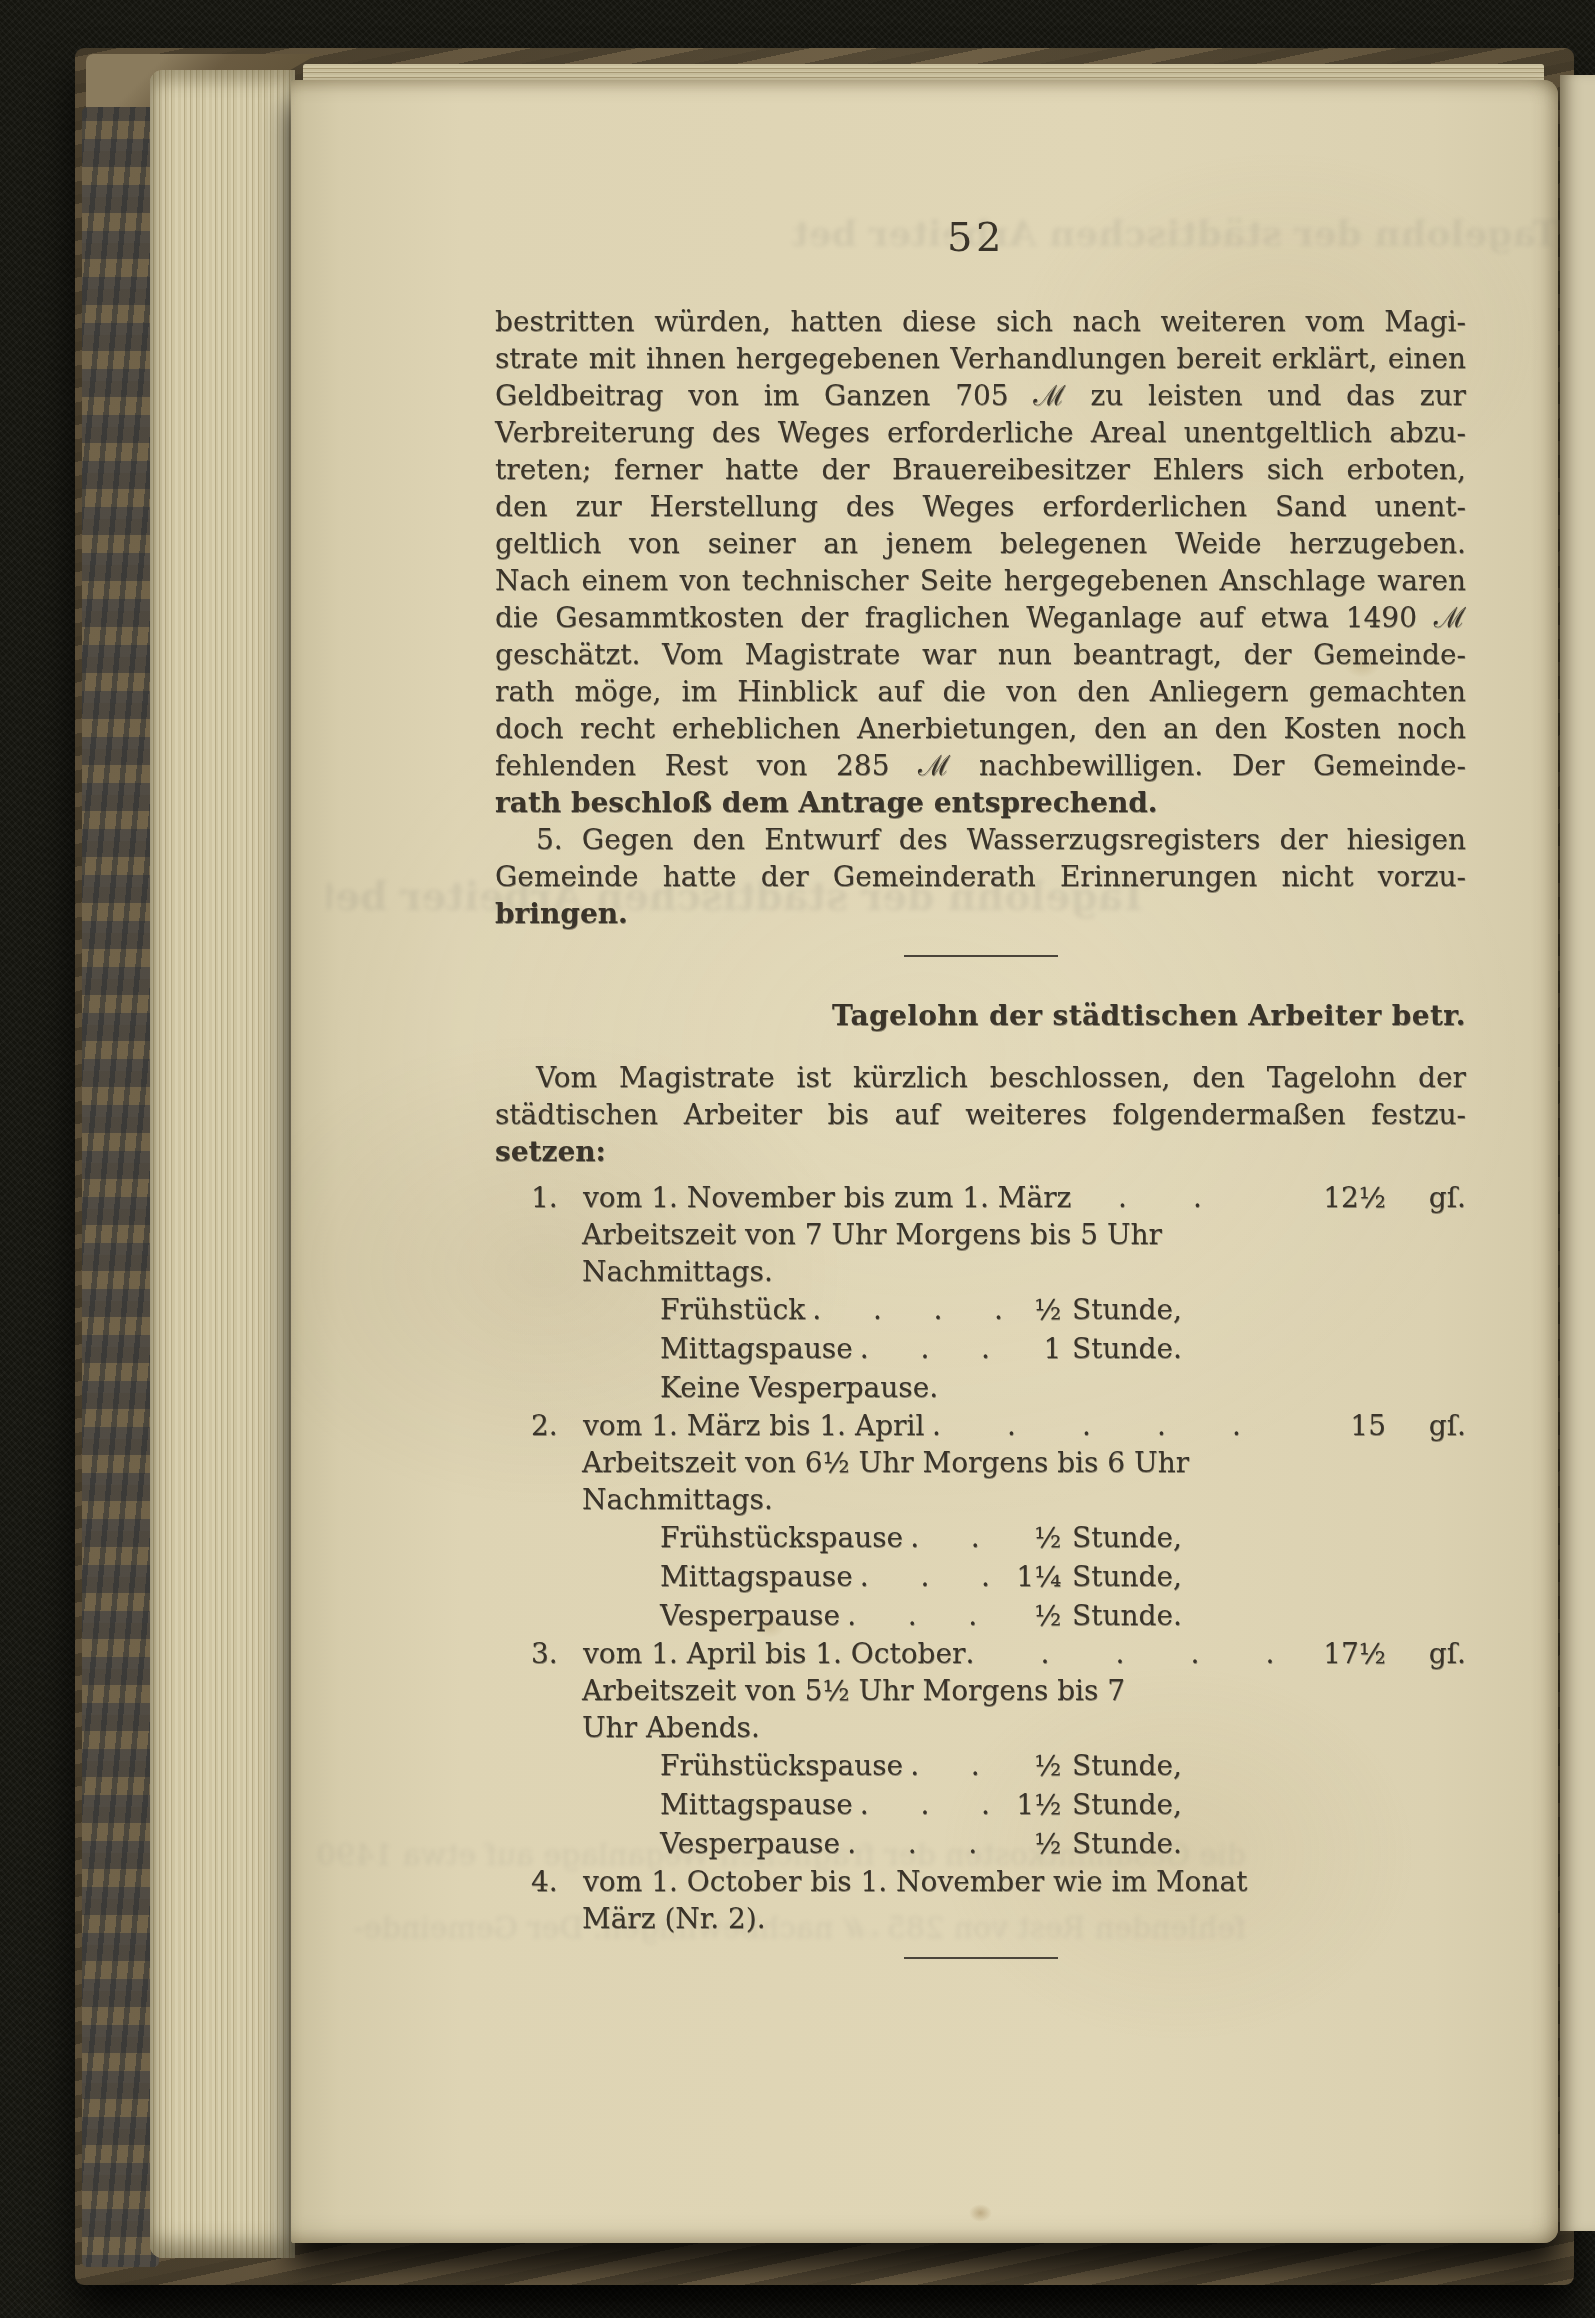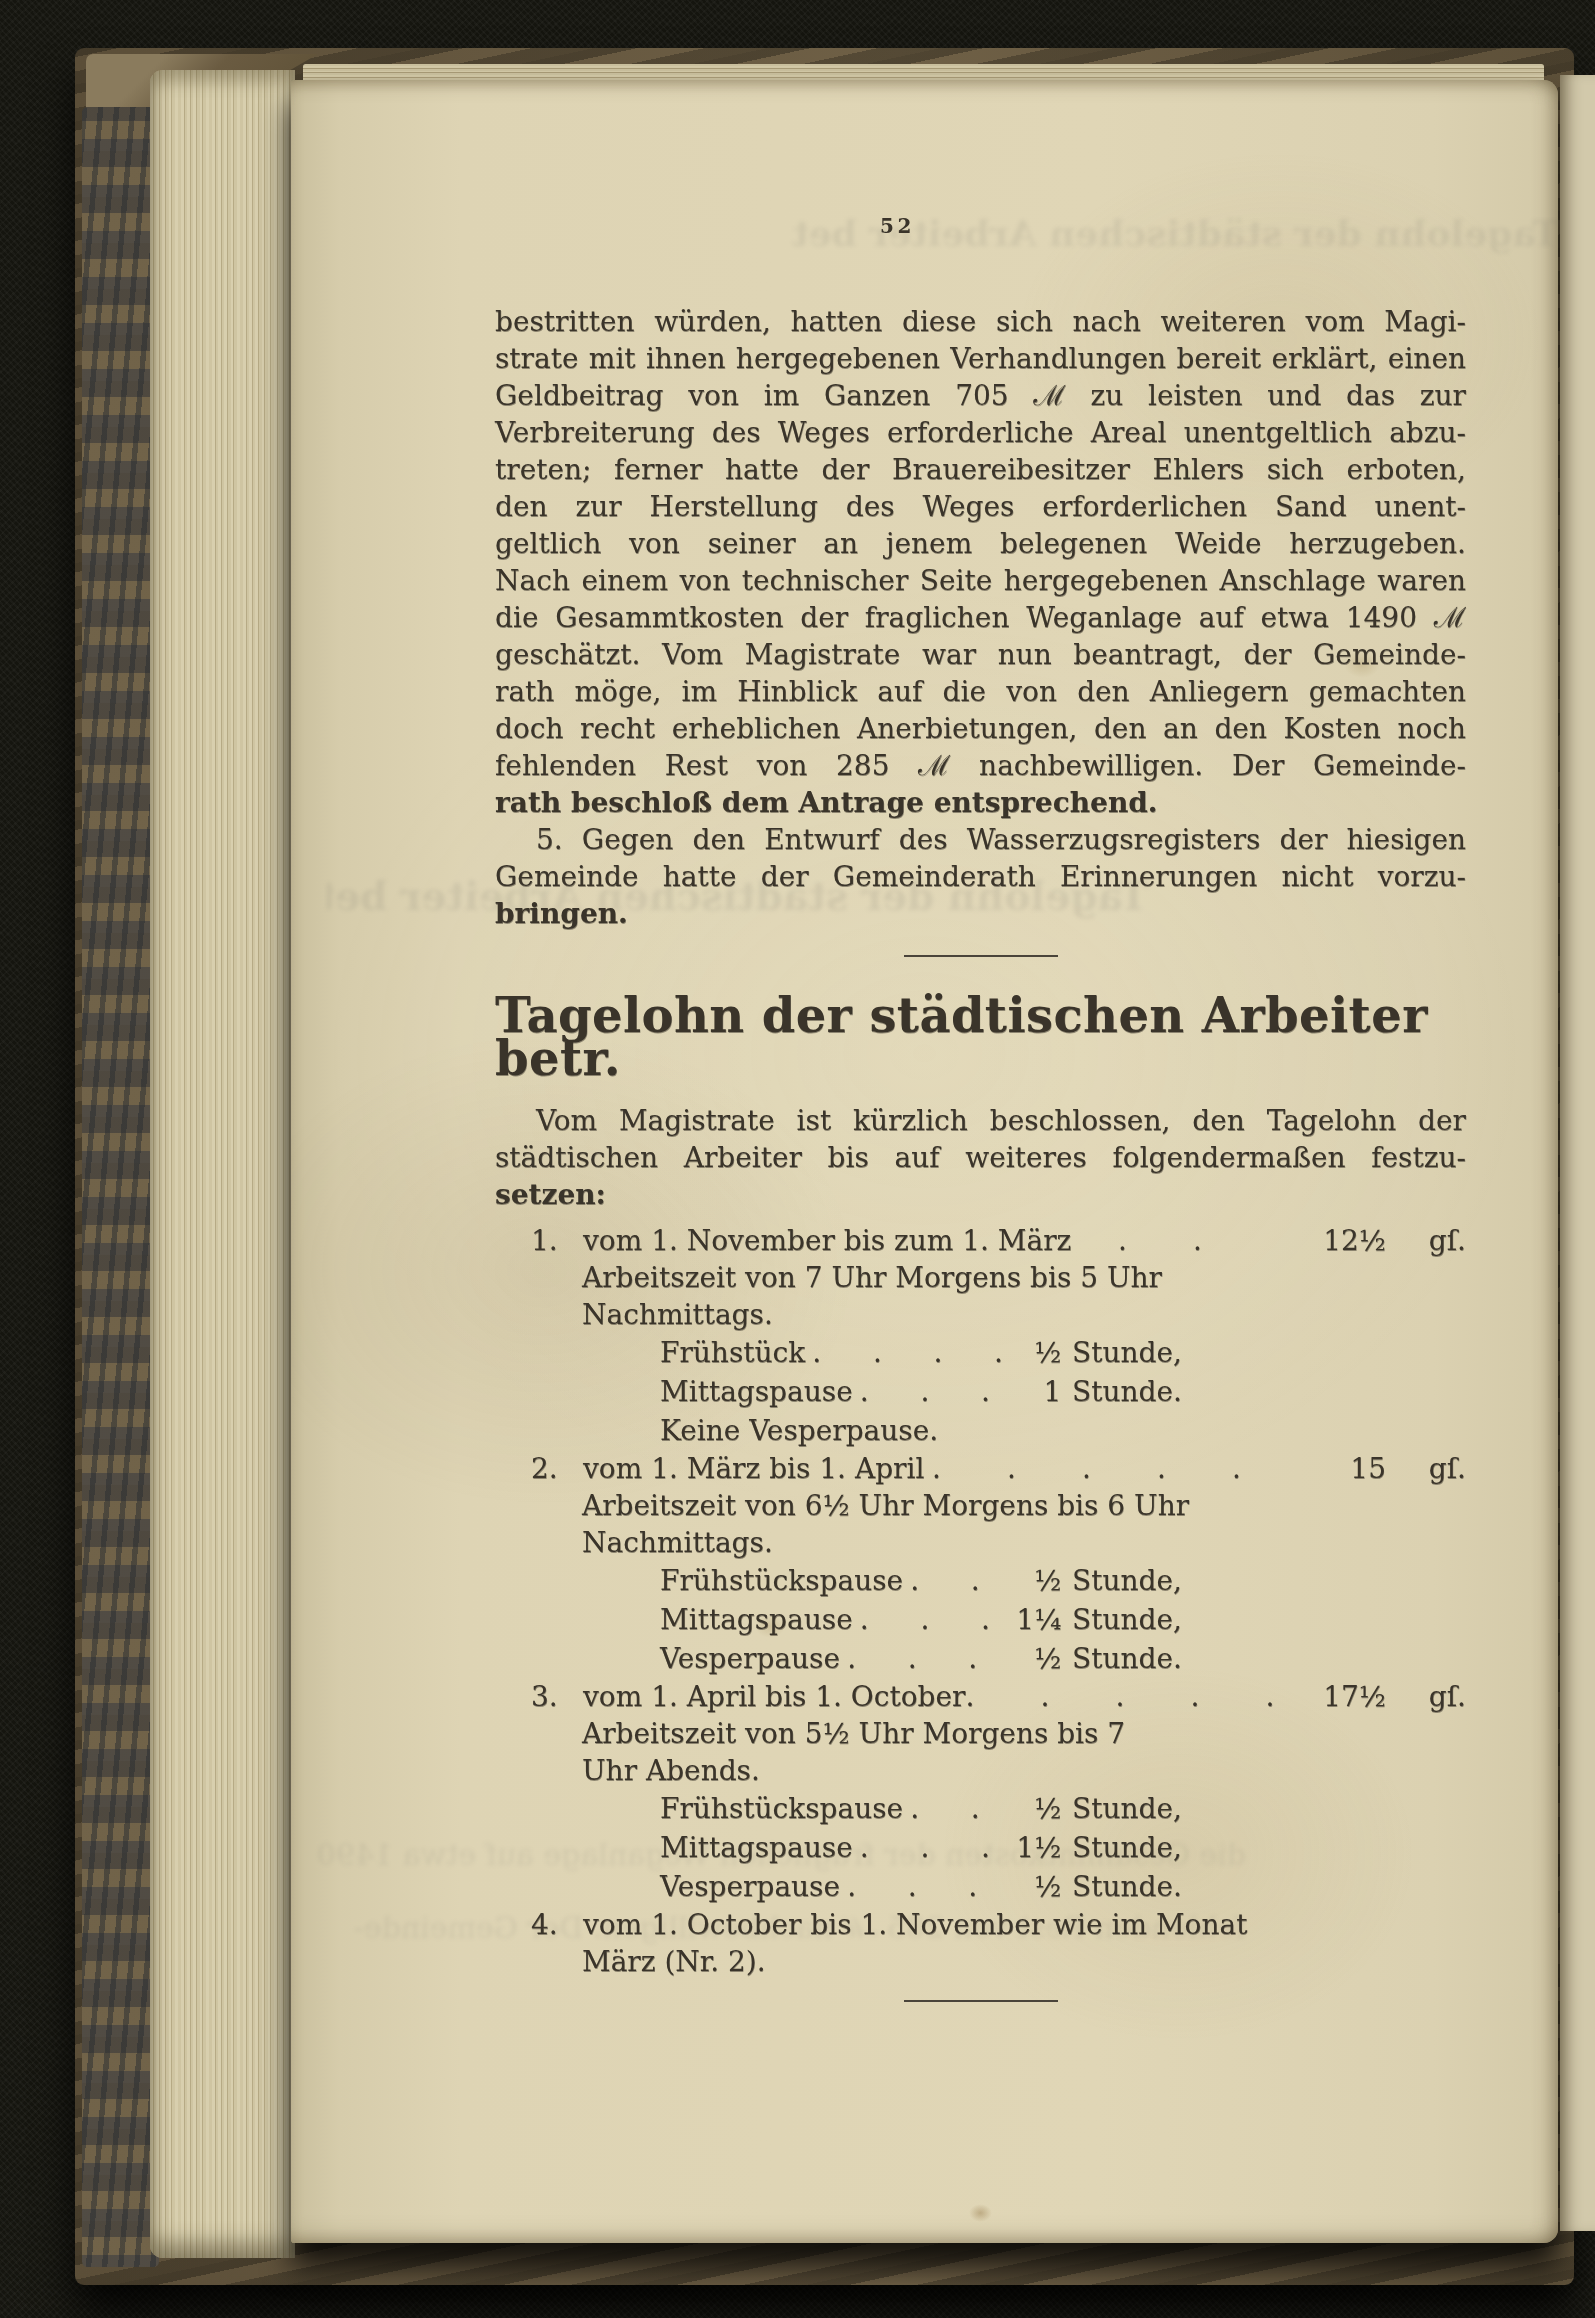--- a/index.html
+++ b/index.html
@@ -62,22 +62,22 @@
     position:absolute;left:1560px;top:75px;width:36px;height:2156px;
     background:#d2c9ab;
     box-shadow:inset 14.3px 0 16px -9px rgba(50,38,16,.6);
   }
   .stain{position:absolute;border-radius:50%;pointer-events:none;}
   .s1{left:678px;top:2124px;width:23px;height:18px;background:radial-gradient(rgba(140,110,60,.4),transparent 70%);}
   .s2{left:1053px;top:571px;width:36px;height:27px;background:radial-gradient(rgba(150,125,70,.25),transparent 70%);}
   .s3{left:464px;top:1535px;width:30px;height:23px;background:radial-gradient(rgba(150,125,70,.22),transparent 70%);}
 
   .page-number{
-    position:absolute;left:589px;top:134px;width:125px;text-align:left;
-    font-size:20px;letter-spacing:3.6px;color:#3a342a;font-weight:bold;
+    position:absolute;left:589px;top:134px;width:125px;text-align:right;
+    font-size:40px;letter-spacing:3.6px;color:#3a342a;font-weight:normal;
   }
   .ghost{
     position:absolute;color:#76746a;transform:scaleX(-1);
     filter:blur(2px);opacity:.13;font-weight:bold;white-space:nowrap;overflow:hidden;
     pointer-events:none;
   }
   .g1{left:500px;top:132px;width:768px;font-size:36px;}
   .g2{left:36px;top:793px;width:821px;font-size:39px;opacity:.14;}
   .g3{left:27px;top:1753px;width:928px;font-size:30px;font-weight:normal;}
   .g4{left:9px;top:1826px;width:946px;font-size:30px;font-weight:normal;}
@@ -86,21 +86,21 @@
     position:absolute;left:204px;top:223px;width:971px;
     color:#3a342a;font-size:28px;line-height:37px;
     text-shadow:0.4px 0.5px 0 rgba(58,52,42,.5);
   }
   .pline{text-align:justify;text-align-last:justify;}
   .pline.last{text-align-last:left;font-weight:bold;}
   .pline.indent{text-indent:41px;}
   .divider{width:154px;border-top:2.7px solid #4a443a;margin:23px auto 0 auto;}
   .divider.end{margin-top:19.6px;}
   .heading{
-    margin-top:37px;text-align:left;font-size:48px;font-weight:bold;
+    margin-top:37px;text-align:right;font-size:28px;font-weight:bold;
     letter-spacing:0.4px;line-height:43px;
   }
   .intro{margin-top:22px;}
   .list{margin-top:9px;}
   .item{margin-top:0;}
   .item-row{display:flex;align-items:baseline;}
   .inum{margin-left:36px;width:52px;}
   .itext{white-space:nowrap;}
   .leader{flex:1;text-align:center;letter-spacing:28.6px;overflow:hidden;white-space:nowrap;}
   .irate{width:109px;text-align:right;white-space:nowrap;}

